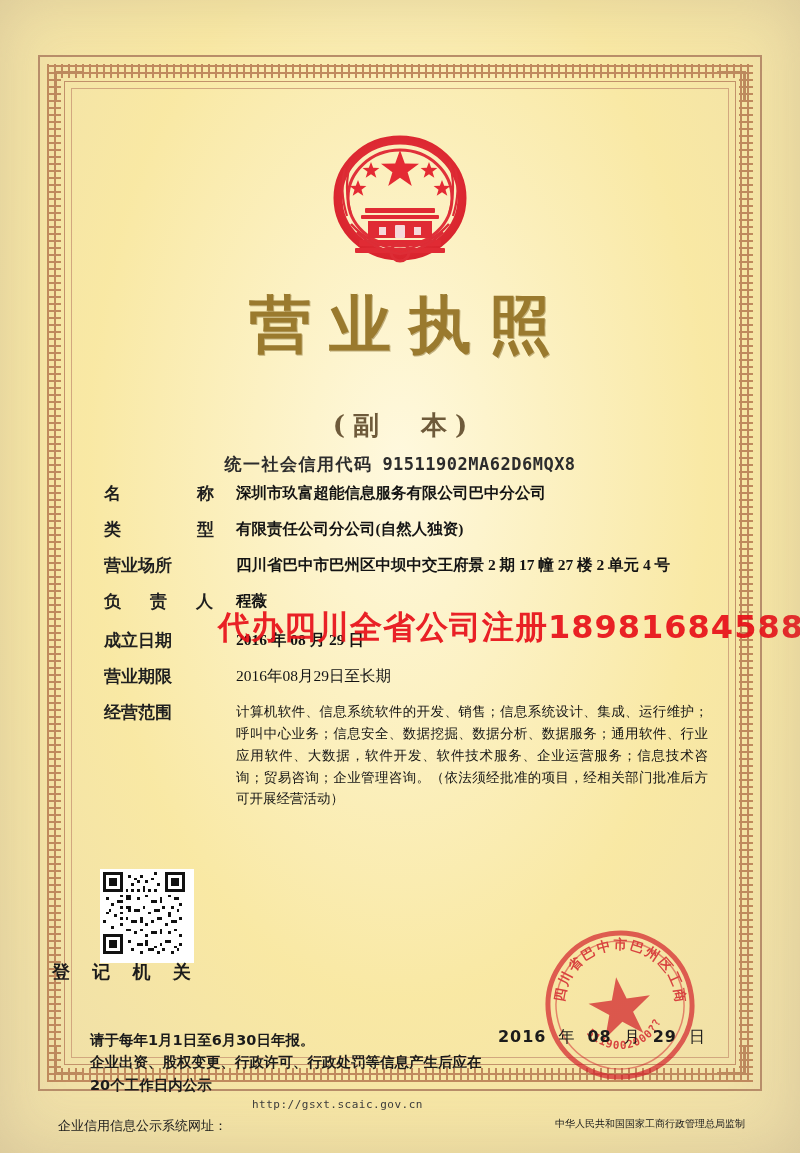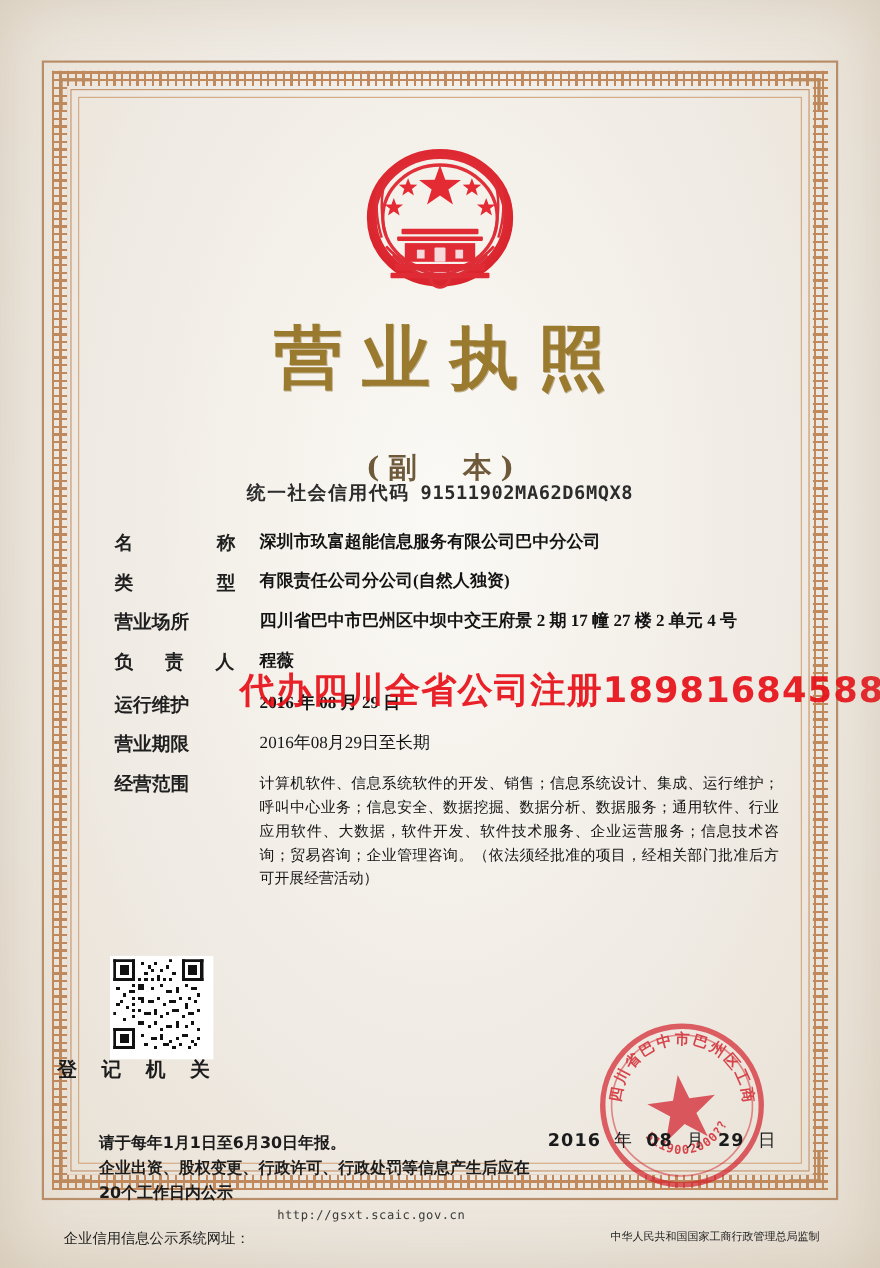--- a/index.html
+++ b/index.html
@@ -10,21 +10,21 @@
   body {
     width: 800px;
     height: 1153px;
     position: relative;
     font-family: "Liberation Serif", serif;
     overflow: hidden;
   }
   .page {
     position: absolute;
     inset: 0;
-    background: #e5e5e5;
+    background: #fde047;
   }
   
   .paper-tint {
     position: absolute;
     inset: 0;
     background:
       radial-gradient(ellipse at 50% 40%, rgba(255,253,248,0.85) 0%, rgba(246,238,226,0.6) 55%, rgba(231,219,201,0.75) 100%);
     pointer-events: none;
   }
   .edge-shadow {
@@ -114,21 +114,21 @@
     font-size: 26px;
     letter-spacing: 8px;
     color: #6e5a3a;
     text-indent: 8px;
     margin-top: 20px;
   }
 
   
   .credit-line {
     position: absolute;
-    top: 437px;
+    top: 453px;
     left: 0; right: 0;
     text-align: center;
     font-size: 17px;
     color: #2c2c2c;
     font-weight: bold;
     letter-spacing: 1.5px;
     font-family: "DejaVu Sans", sans-serif;
   }
   .credit-line .code {
     font-family: "DejaVu Sans Mono", monospace;
@@ -373,21 +373,21 @@
       <div class="label">营业场所</div>
       <div class="value">四川省巴中市巴州区中坝中交王府景 2 期 17 幢 27 楼 2 单元 4 号</div>
     </div>
 
     <div class="row rep">
       <div class="label spread3">负　责　人</div>
       <div class="value">程薇</div>
     </div>
 
     <div class="row">
-      <div class="label">运行维护</div>
+      <div class="label">成立日期</div>
       <div class="value">2016 年 08 月 29 日</div>
     </div>
 
     <div class="row">
       <div class="label">营业期限</div>
       <div class="value thin">2016年08月29日至长期</div>
     </div>
 
     <div class="row scope">
       <div class="label">经营范围</div>

